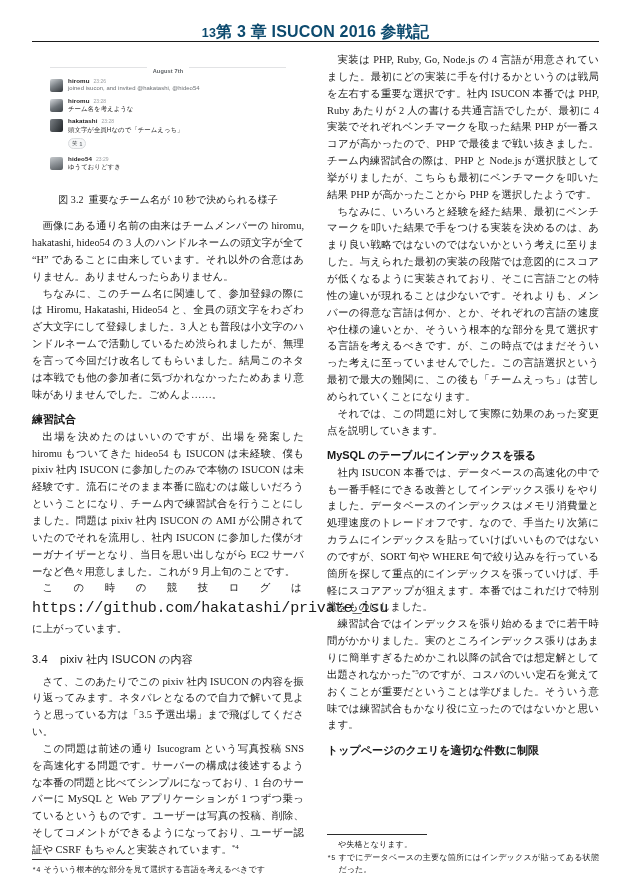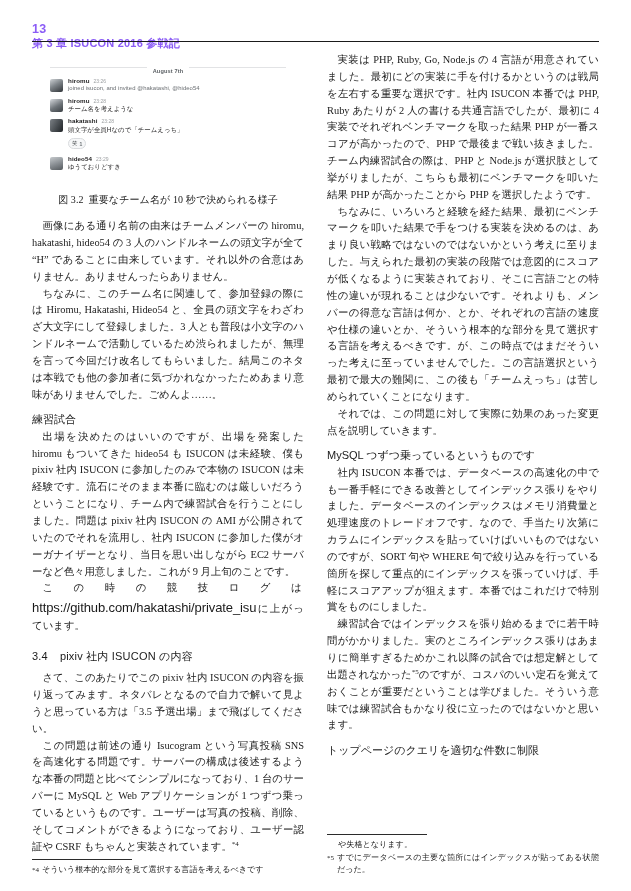--- a/index.html
+++ b/index.html
@@ -30,25 +30,24 @@
     left: 32px;
     top: 22px;
     width: 567px;
     display: flex;
     justify-content: center;
     align-items: baseline;
     font-family: "Liberation Sans", "DejaVu Sans", sans-serif;
     font-weight: bold;
     font-size: 12.5px;
     letter-spacing: 0.2px;
-    color: #8b5cf6;
-    flex-direction: column;
+    color: #0c4a6e;
   }
   .runhead .folio { font-size: 12.5px; }
-  .runhead .chap  { font-size: 11px; }
+  .runhead .chap  { font-size: 16px; }
   .runrule {
     position: absolute;
     left: 32px;
     top: 41px;
     width: 567px;
     height: 1.1px;
     background: #1a1a1a;
   }
 
   
@@ -73,28 +72,28 @@
     font-family: "Liberation Sans", "DejaVu Sans", sans-serif;
     font-weight: normal;
     font-size: 11px;
     margin: 15px 0 7px 0;
     letter-spacing: 0.2px;
     line-height: 1.2;
   }
   h2.sec .num { margin-right: 12px; }
   h3.sub {
     font-family: "Liberation Sans", "DejaVu Sans", sans-serif;
-    font-weight: normal;
+    font-weight: bold;
     font-size: 11px;
     margin: 9px 0 2px 0;
     line-height: 1.3;
   }
   .mono {
-    font-family: Liberation Sans, sans-serif;
-    font-size: 13px;
+    font-family: Liberation Mono, monospace;
+    font-size: 15px;
     letter-spacing: -0.1px;
   }
   .sup {
     font-size: 7px;
     vertical-align: super;
     line-height: 0;
   }
   .spaced { letter-spacing: 2.4px; margin-top: 34px; }
 
   
@@ -214,20 +213,21 @@
     width: 100px;
     height: 1px;
     background: #2b2b2b;
     margin: 6px 0 4px 0;
   }
   .fnarea {
     position: absolute;
     width: 272px;
     font-size: 8.1px;
     line-height: 1.5;
+    font-family: Liberation Mono, monospace;
   }
   .fn-left  { left: 32px;  bottom: 14px; }
   .fn-right { left: 327px; bottom: 14px; }
   .fnitem {
     display: flex;
     margin-bottom: 1px;
   }
   .fnitem .mark {
     flex: 0 0 auto;
     margin-right: 3px;
@@ -340,21 +340,21 @@
       <span class="mark">*4</span>
       <span class="ftxt">そういう根本的な部分を見て選択する言語を考えるべきです</span>
     </div>
   </div>
 
   <div class="col col-right">
     <p class="para">実装は PHP, Ruby, Go, Node.js の 4 言語が用意されていました。最初にどの実装に手を付けるかというのは戦局を左右する重要な選択です。社内 ISUCON 本番では PHP, Ruby あたりが 2 人の書ける共通言語でしたが、最初に 4 実装でそれぞれベンチマークを取った結果 PHP が一番スコアが高かったので、PHP で最後まで戦い抜きました。チーム内練習試合の際は、PHP と Node.js が選択肢として挙がりましたが、こちらも最初にベンチマークを叩いた結果 PHP が高かったことから PHP を選択したようです。</p>
     <p class="para">ちなみに、いろいろと経験を経た結果、最初にベンチマークを叩いた結果で手をつける実装を決めるのは、あまり良い戦略ではないのではないかという考えに至りました。与えられた最初の実装の段階では意図的にスコアが低くなるように実装されており、そこに言語ごとの特性の違いが現れることは少ないです。それよりも、メンバーの得意な言語は何か、とか、それぞれの言語の速度や仕様の違いとか、そういう根本的な部分を見て選択する言語を考えるべきです。が、この時点ではまだそういった考えに至っていませんでした。この言語選択という最初で最大の難関に、この後も「チームえっち」は苦しめられていくことになります。</p>
     <p class="para">それでは、この問題に対して実際に効果のあった変更点を説明していきます。</p>
 
-    <h3 class="sub">MySQL つずつ乗っているというものです</h3>
+    <h3 class="sub">MySQL のテーブルにインデックスを張る</h3>
     <p class="para">社内 ISUCON 本番では、データベースの高速化の中でも一番手軽にできる改善としてインデックス張りをやりました。データベースのインデックスはメモリ消費量と処理速度のトレードオフです。なので、手当たり次第にカラムにインデックスを貼っていけばいいものではないのですが、SORT 句や WHERE 句で絞り込みを行っている箇所を探して重点的にインデックスを張っていけば、手軽にスコアアップが狙えます。本番ではこれだけで特別賞をものにしました。</p>
 
     <p class="para"><span>練習試合ではインデックスを張り始めるまでに若干時間がかかりました。実のところインデックス張りはあまりに簡単すぎるためかこれ以降の試合では想定解として出題されなかった</span><span class="sup">*5</span><span>のですが、コスパのいい定石を覚えておくことが重要だということは学びました。そういう意味では練習試合もかなり役に立ったのではないかと思います。</span></p>
 
     <h3 class="sub">トップページのクエリを適切な件数に制限</h3>
   </div>
 
   <div class="fnarea fn-right">
     <div class="fnrule"></div>
     <div class="fnitem">

